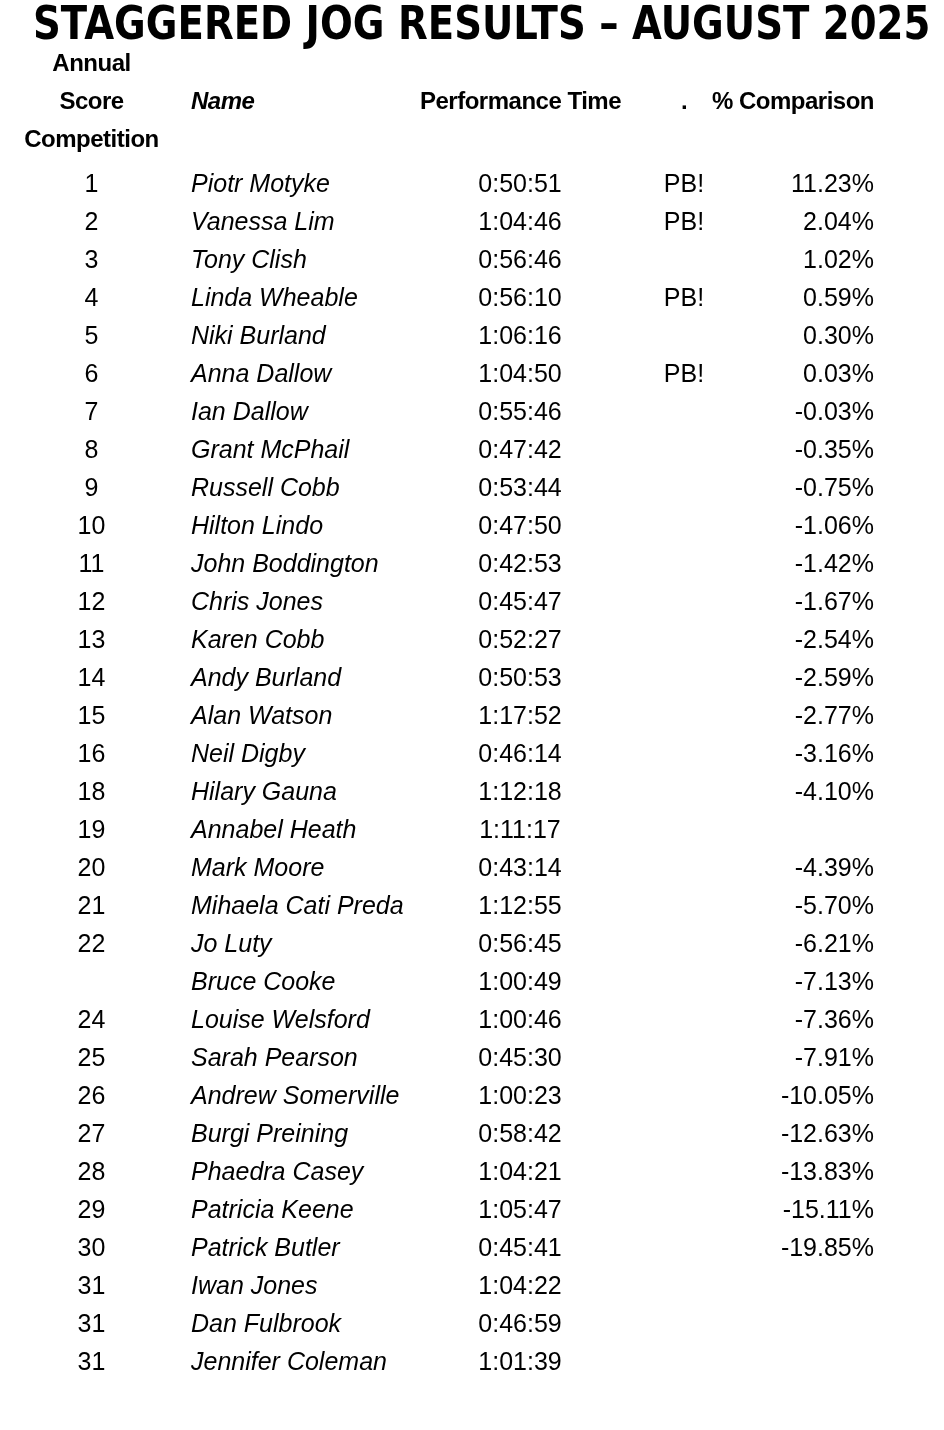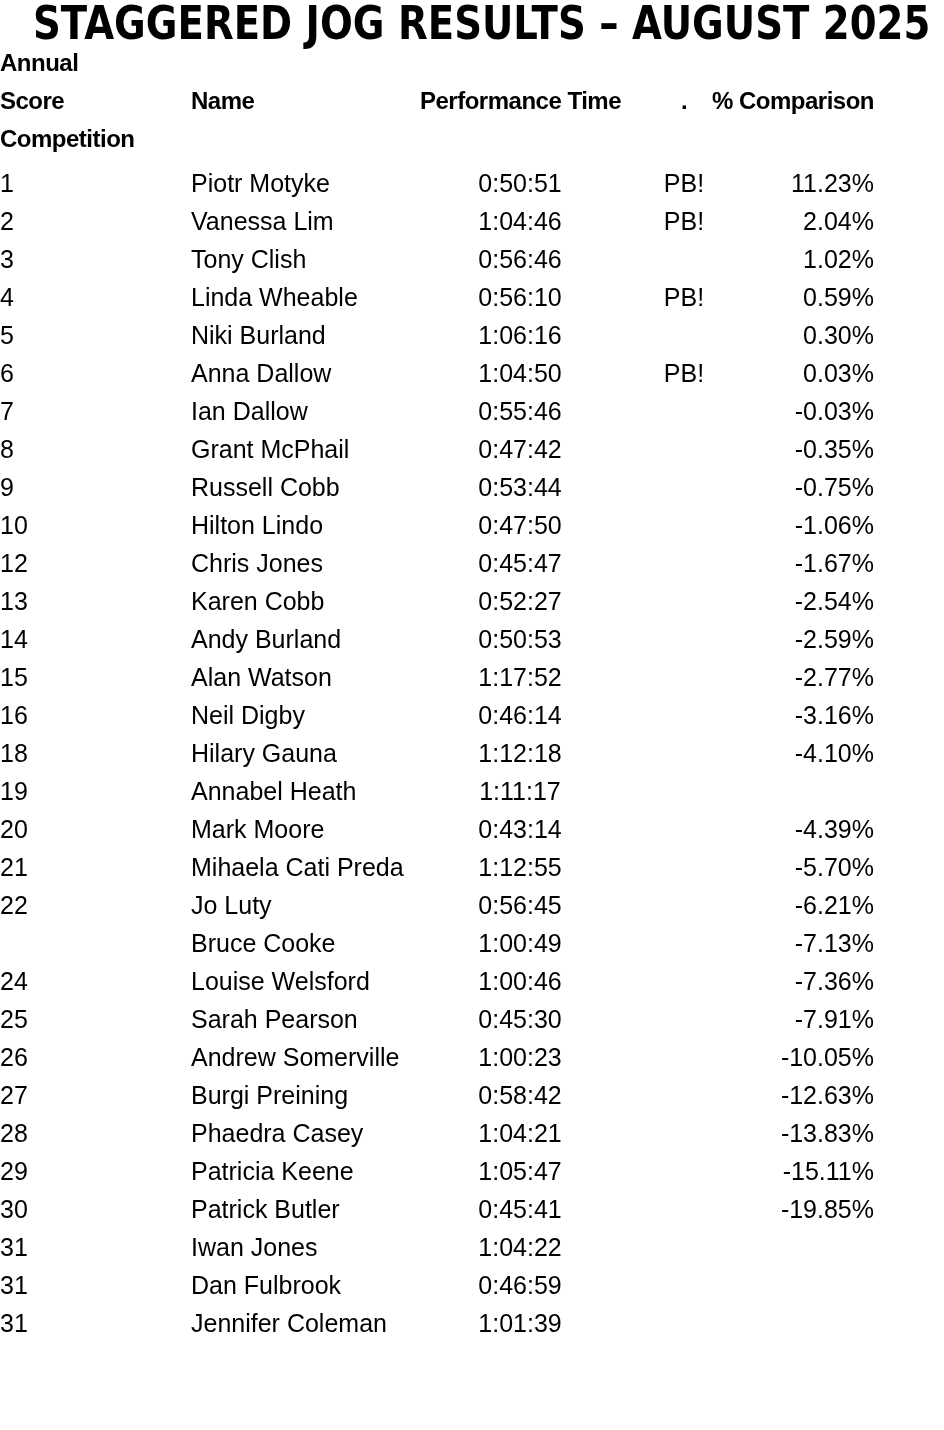--- a/index.html
+++ b/index.html
@@ -27,22 +27,22 @@
   .header-row { position: relative; height: 114px; }
   .rows { margin-top: 6px; }
   .row { position: relative; height: 38px; }
   .cell {
     position: absolute;
     top: 0;
     line-height: 38px;
     font-size: 25px;
     white-space: nowrap;
   }
-  .score { left: 0;    width: 183px; text-align: left; }
-  .name  { left: 191px; width: 290px; text-align: left; }
+  .score { left: 0;    width: 183px; text-align: center; }
+  .name  { left: 191px; width: 290px; text-align: left; font-style: italic; }
   .time  { left: 420px; width: 200px; text-align: center; }
   .pb    { left: 622px; width: 124px; text-align: center; }
   .comp  { left: 552px; width: 322px; text-align: right; }
   .hdr   { font-weight: bold; font-size: 24px; letter-spacing: -0.5px; }
   .mid   { top: 38px; }
   .score-hdr div { line-height: 38px; }
 </style>
 </head>
 <body>
 
@@ -127,20 +127,27 @@
     <div class="cell comp">-0.75%</div>
   </div>
       <div class="row">
     <div class="cell score">10</div>
     <div class="cell name">Hilton Lindo</div>
     <div class="cell time">0:47:50</div>
     <div class="cell pb"></div>
     <div class="cell comp">-1.06%</div>
   </div>
       <div class="row">
+    <div class="cell score">11</div>
+    <div class="cell name">John Boddington</div>
+    <div class="cell time">0:42:53</div>
+    <div class="cell pb"></div>
+    <div class="cell comp">-1.42%</div>
+  </div>
+      <div class="row">
     <div class="cell score">12</div>
     <div class="cell name">Chris Jones</div>
     <div class="cell time">0:45:47</div>
     <div class="cell pb"></div>
     <div class="cell comp">-1.67%</div>
   </div>
       <div class="row">
     <div class="cell score">13</div>
     <div class="cell name">Karen Cobb</div>
     <div class="cell time">0:52:27</div>

